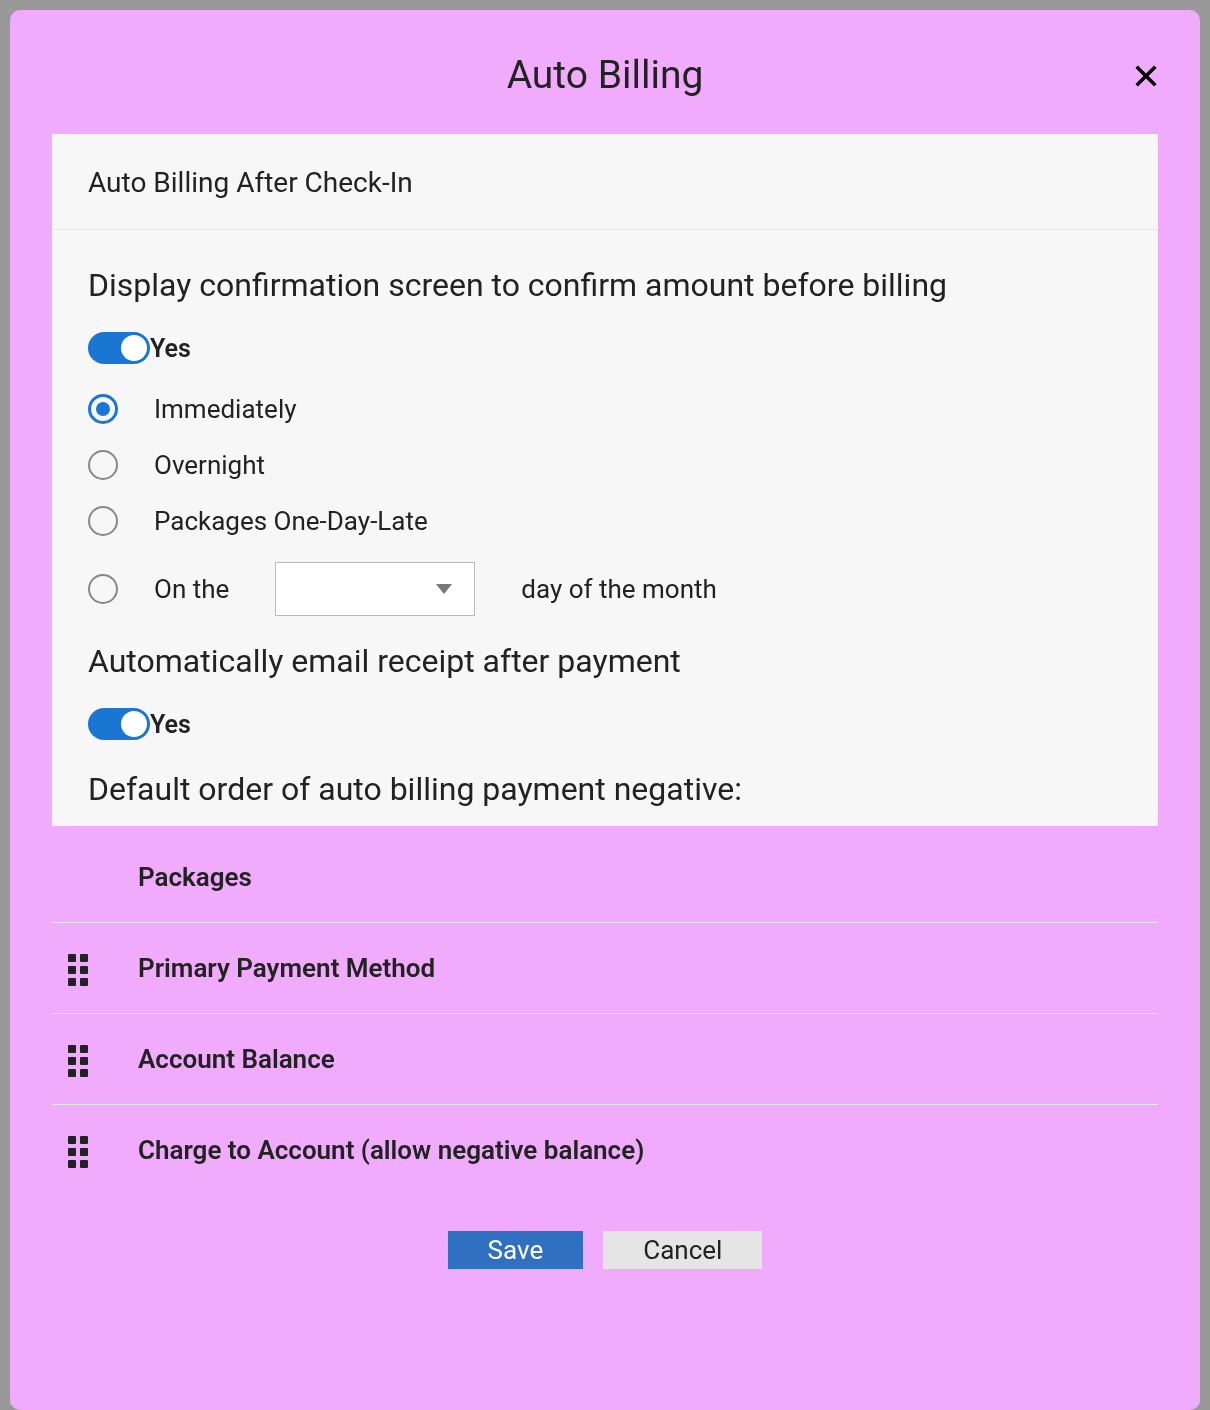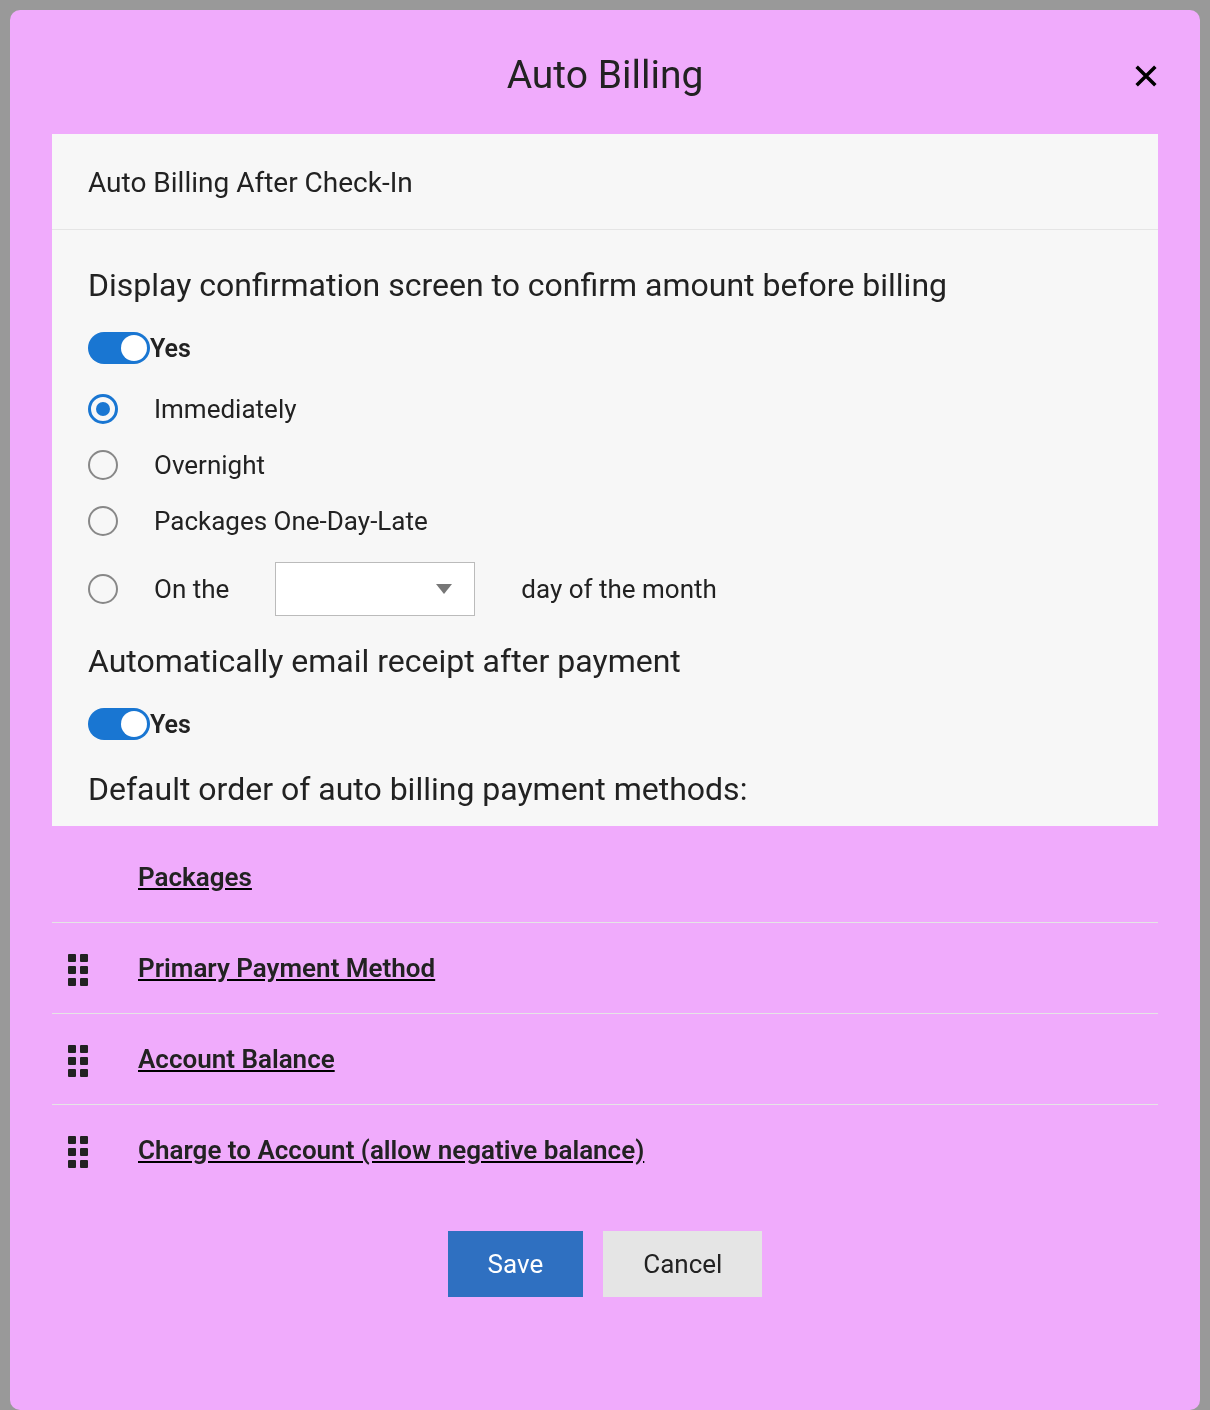--- a/index.html
+++ b/index.html
@@ -146,21 +146,20 @@
 
   .list {
     margin: 0 42px;
   }
   .list-item {
     display: flex;
     align-items: center;
     padding: 30px 0 30px 16px;
     border-bottom: 1px solid #e5e5e5;
     gap: 28px;
-    text-decoration: underline;
   }
   .list-item.first { padding-top: 36px; }
   .list-item.last { border-bottom: none; }
   .drag-handle {
     width: 20px;
     height: 28px;
     display: flex;
     flex-wrap: wrap;
     gap: 4px;
     align-content: space-between;
@@ -181,21 +180,21 @@
   }
 
   .footer {
     display: flex;
     justify-content: center;
     gap: 20px;
     padding: 36px 0 20px 0;
   }
   .btn {
     font-size: 26px;
-    padding: 18px 40px;
+    padding: 4px 40px;
     border: none;
     cursor: pointer;
     font-family: inherit;
   }
   .btn-primary {
     background: #2f70c1;
     color: #fff;
   }
   .btn-secondary {
     background: #e5e5e5;
@@ -255,21 +254,21 @@
       </div>
 
       <div class="field-label" style="">Automatically email receipt after payment</div>
       <div class="toggle-row">
         <div class="toggle">
           <div class="toggle-knob"></div>
         </div>
         <div class="toggle-label">Yes</div>
       </div>
 
-      <div class="field-label" style="margin-bottom:0;">Default order of auto billing payment methods:</div>
+      <div class="field-label" style="margin-bottom:0;">Default order of auto billing payment negative:</div>
     </div>
   </div>
 
   <div class="list">
     <div class="list-item first">
       <div class="drag-placeholder"></div>
       <div class="list-label">Packages</div>
     </div>
     <div class="list-item">
       <div class="drag-handle">

